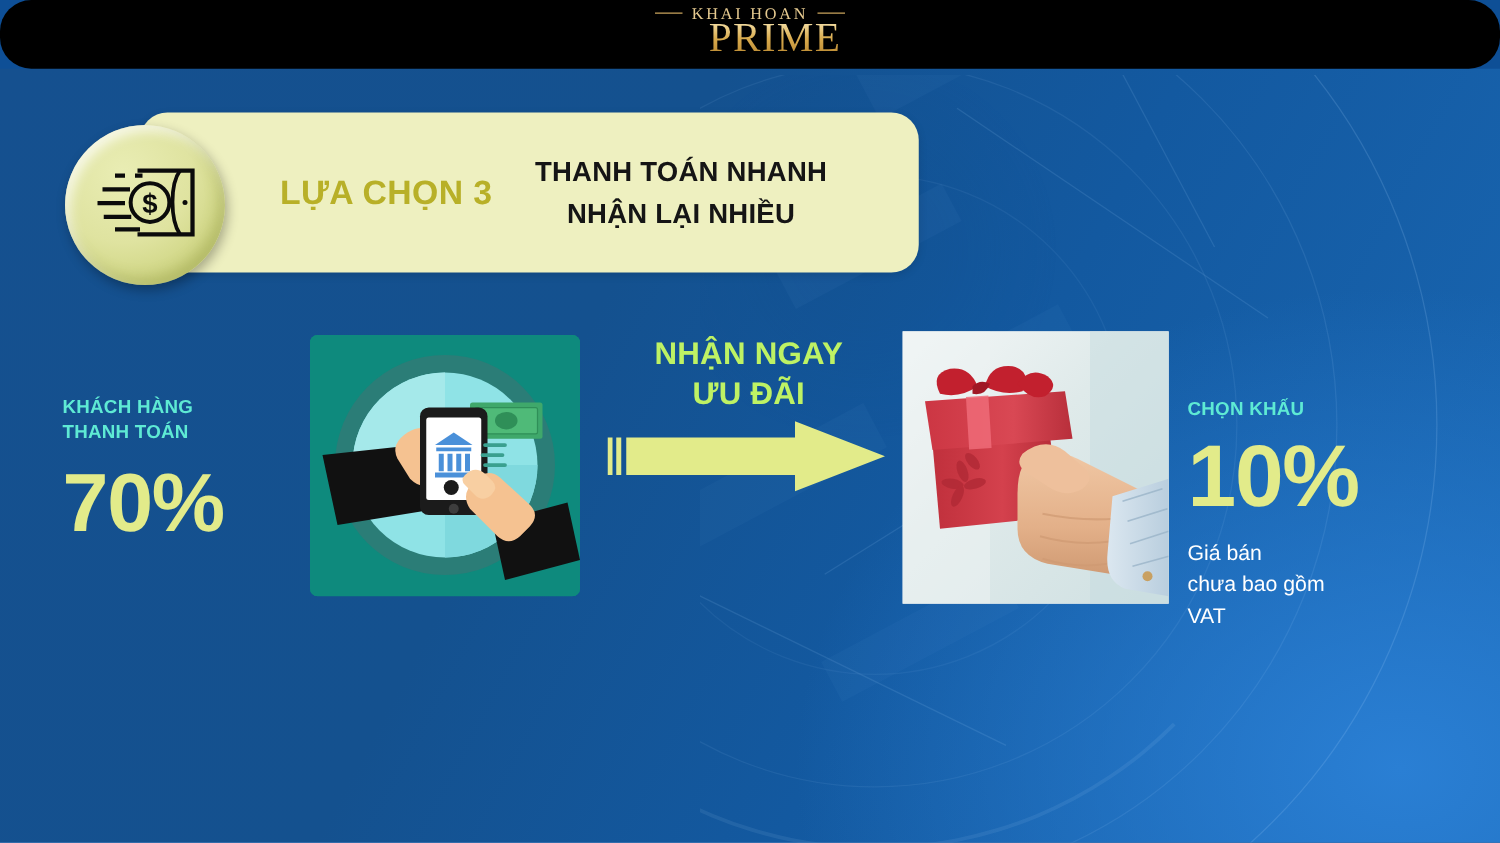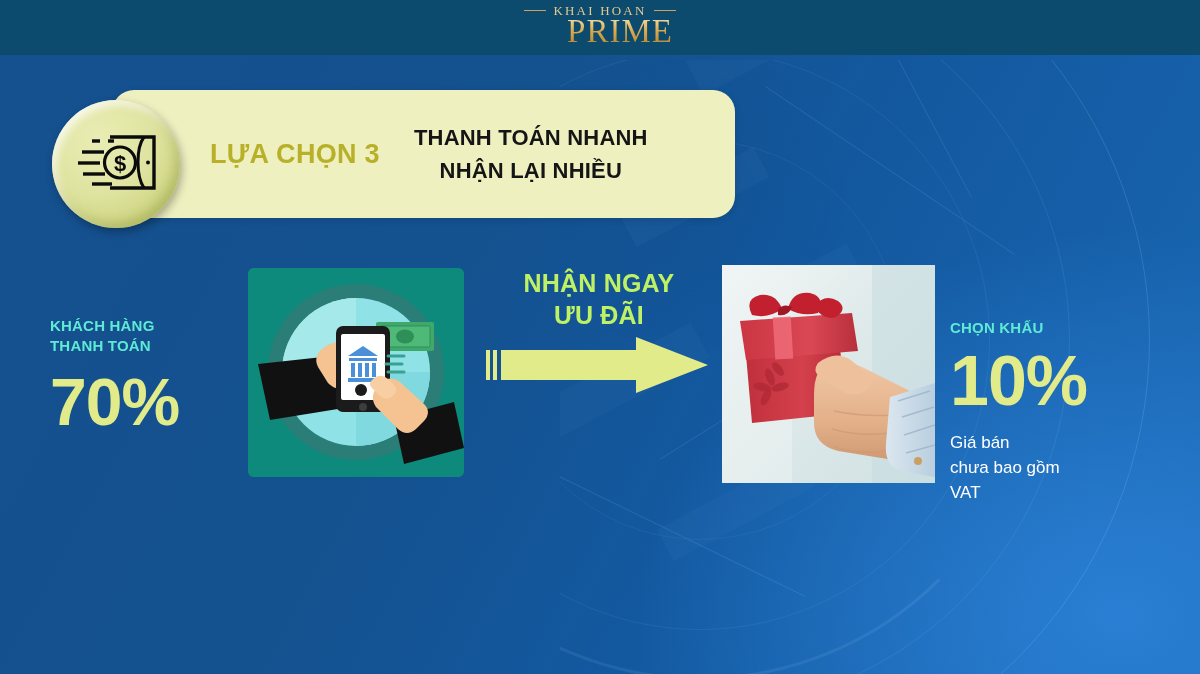--- a/index.html
+++ b/index.html
@@ -42,21 +42,21 @@
     position:absolute; height:1px; background:rgba(170,214,255,.42);
   }
   .glow-blob{
     position:absolute; border-radius:50%;
     background:radial-gradient(circle, rgba(16,70,130,.55) 0%, rgba(16,70,130,0) 70%);
   }
 
   
   .topbar{
     position:absolute; left:0; top:0; width:1200px; height:55px;
-    background:#0c4a6e; z-index:6;
+    background:#000000; z-index:6;border-radius:25px;
   }
   .logo{
     position:absolute; left:0; right:0; top:4px;
     text-align:center; line-height:1;
     font-family:"Liberation Serif", serif; color:#d9ad58;
   }
   .logo-top{
     font-size:13px; letter-spacing:2.2px; font-weight:400;
     display:flex; align-items:center; justify-content:center; gap:7px;
     color:#e5c98f;
@@ -70,21 +70,21 @@
     padding-left:40px;
   }
 
   
   .banner{
     position:absolute; left:112px; top:90px; width:623px; height:128px;
     background:#eef0c0; border-radius:22px; z-index:3;
     box-shadow:0 2px 7px rgba(0,0,0,.12);
   }
   .banner-inner{
-    position:absolute; left:98px; top:0; right:18px; height:128px;
+    position:absolute; left:112px; top:0; right:18px; height:128px;
     display:flex; align-items:center;
   }
   .opt-label{
     font-size:27px; font-weight:bold; color:#b8b028;
     letter-spacing:.3px; white-space:nowrap; margin-right:34px;
   }
   .opt-head{
     font-size:22px; font-weight:bold; color:#151515;
     line-height:1.52; text-align:center; letter-spacing:.2px;
   }

